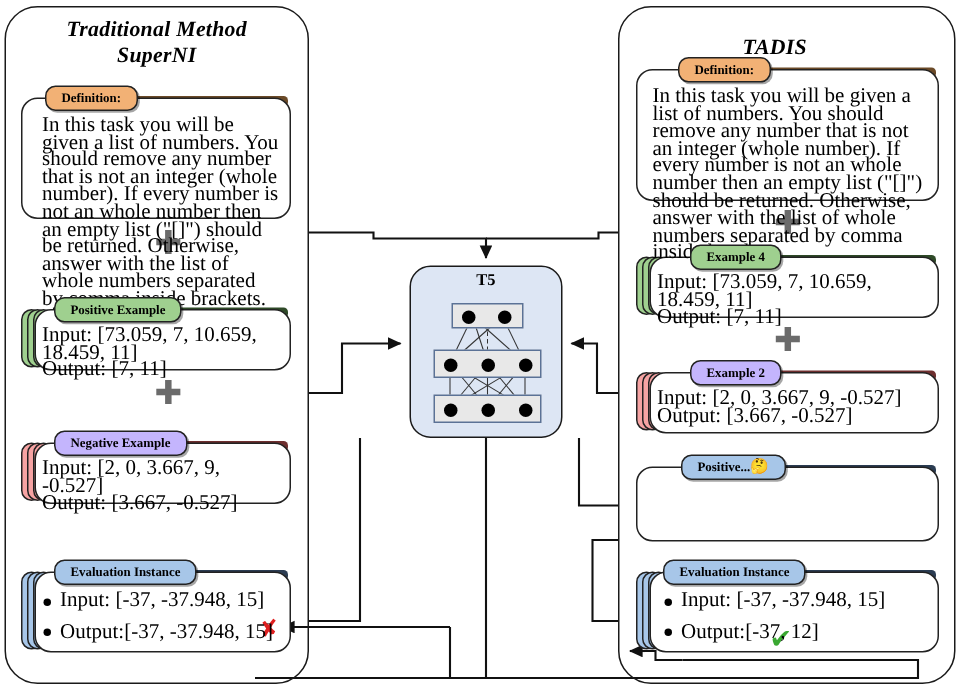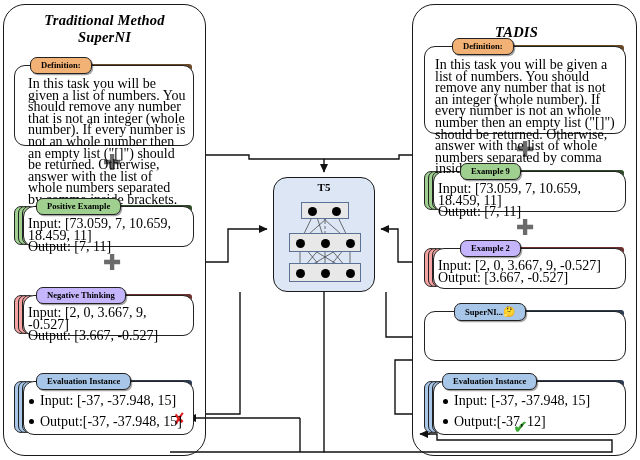--- a/index.html
+++ b/index.html
@@ -226,21 +226,21 @@
   </div>
 
   <div class="plus" style="left:103px;top:252px;">✚</div>
 
   <div class="card th-red" style="left:14px;top:287px;width:180px;height:49px;">
     <div class="stack s1"></div>
     <div class="stack s2"></div>
     <div class="stack s3"></div>
     <div class="shadowbar"></div>
     <div class="body"></div>
-    <div class="badge">Negative Thinking</div>
+    <div class="badge">Negative Example</div>
     <div class="text" style="top:20px;">
       <div>Input: [2, 0, 3.667, 9, -0.527]</div>
       <div>Output: [3.667, -0.527]</div>
     </div>
   </div>
 
   <div class="card th-blue" style="left:14px;top:373px;width:180px;height:62px;">
     <div class="stack s1"></div>
     <div class="stack s2"></div>
     <div class="stack s3"></div>
@@ -304,21 +304,21 @@
   </div>
 
   <div class="plus" style="left:516px;top:139px;">✚</div>
 
   <div class="card th-green" style="left:424px;top:163px;width:202px;height:49px;">
     <div class="stack s1"></div>
     <div class="stack s2"></div>
     <div class="stack s3"></div>
     <div class="shadowbar"></div>
     <div class="body"></div>
-    <div class="badge" style="left:36px;">Example 9</div>
+    <div class="badge" style="left:36px;">Example 4</div>
     <div class="text" style="top:20px;">
       <div>Input: [73.059, 7, 10.659, 18.459, 11]</div>
       <div>Output: [7, 11]</div>
     </div>
   </div>
 
   <div class="plus" style="left:516px;top:217px;">✚</div>
 
   <div class="card th-red" style="left:424px;top:240px;width:202px;height:49px;">
     <div class="stack s1"></div>
@@ -330,21 +330,21 @@
     <div class="text" style="top:20px;">
       <div>Input: [2, 0, 3.667, 9, -0.527]</div>
       <div>Output: [3.667, -0.527]</div>
     </div>
   </div>
 
   <div class="card th-blue nostack" style="left:424px;top:303px;width:202px;height:58px;">
     <div class="shadowbar"></div>
     <div class="body"></div>
     <div class="badge" style="left:30px;">
-      <span>SuperNI...</span><span class="emoji">🤔</span>
+      <span>Positive...</span><span class="emoji">🤔</span>
     </div>
   </div>
 
   <div class="card th-blue" style="left:424px;top:373px;width:202px;height:62px;">
     <div class="stack s1"></div>
     <div class="stack s2"></div>
     <div class="stack s3"></div>
     <div class="shadowbar"></div>
     <div class="body"></div>
     <div class="badge" style="left:18px;">Evaluation Instance</div>

